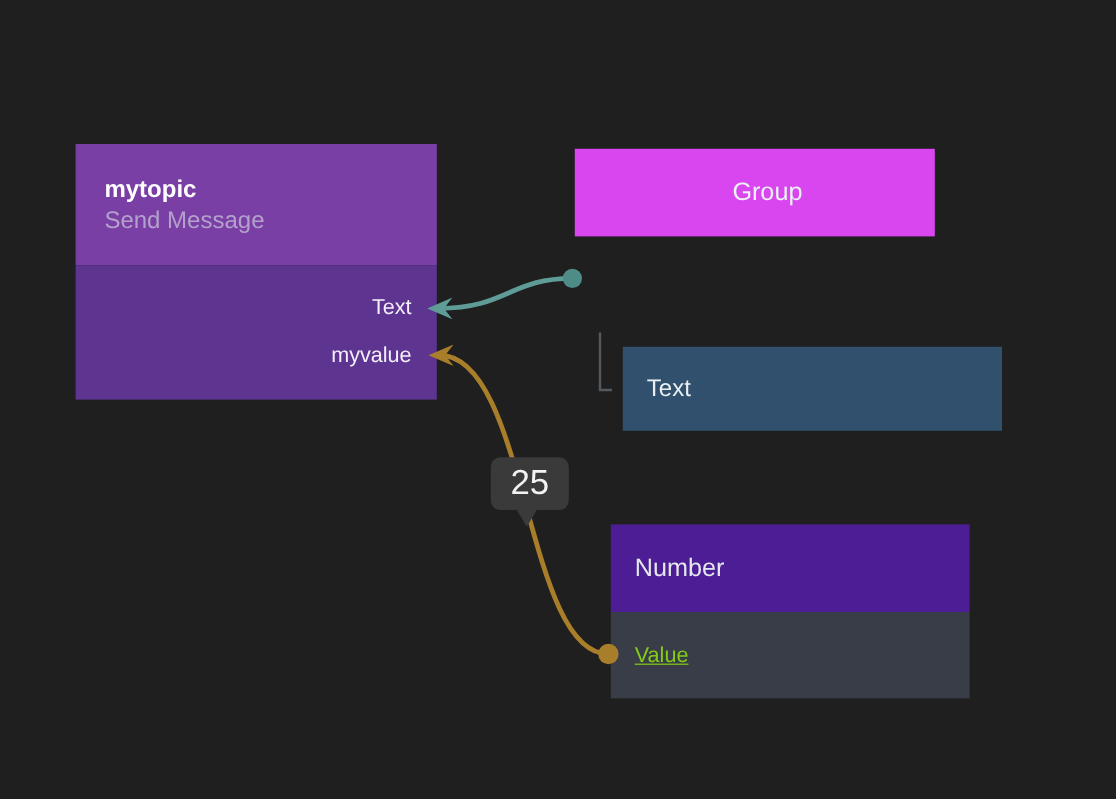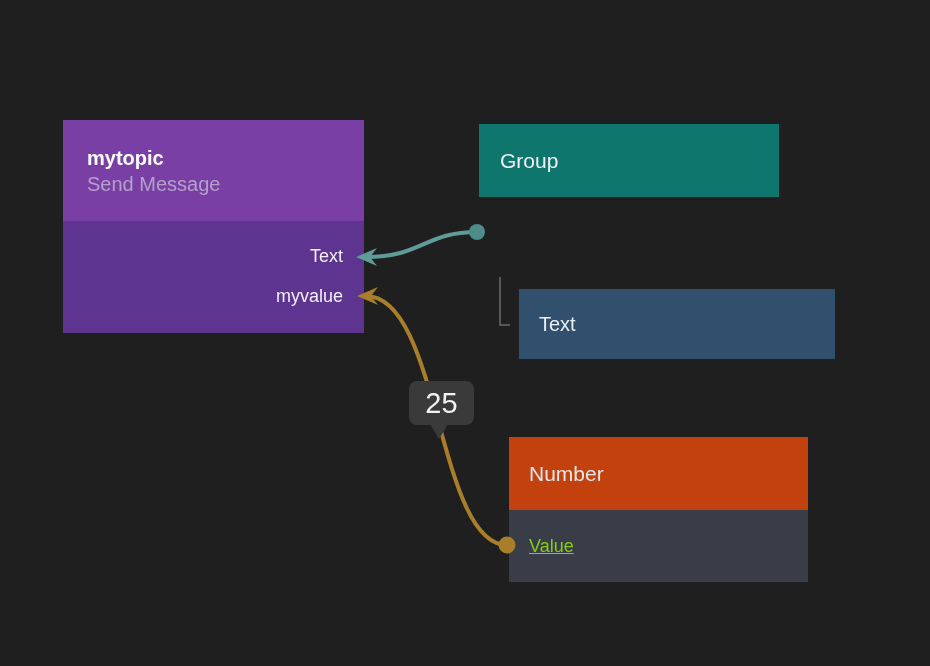--- a/index.html
+++ b/index.html
@@ -20,33 +20,33 @@
   .node-mytopic{left:63px;top:120px;width:301px;height:213px;}
   .node-mytopic .node-header{height:101px;background:#7a3fa5;padding-left:24px;}
   .node-mytopic .title{color:#ffffff;font-size:20px;font-weight:700;line-height:26px;}
   .node-mytopic .subtitle{color:#b3a1cc;font-size:20px;line-height:26px;}
   .node-mytopic .node-body{height:112px;background:#5d3490;padding-top:15px;}
   .node-mytopic .port-row{height:40px;justify-content:flex-end;padding-right:21px;
     color:#f3eef9;font-size:18px;}
 
   
   .node-group{left:479px;top:124px;width:300px;height:144px;}
-  .node-group .node-header{height:73px;background:#0f766e;padding-left:21px;}
+  .node-group .node-header{height:73px;background:#d946ef;padding-left:21px;text-align:center;}
   .node-group .title{color:#edf1f5;font-size:21px;}
   .node-group .node-body{height:71px;background:#2c4762;}
   .node-group .port-row{height:71px;padding-left:21px;color:#e3e9ef;font-size:18px;}
 
   
   .node-text{left:519px;top:289px;width:316px;height:70px;background:#30506e;
     display:flex;align-items:center;padding-left:20px;}
   .node-text .title{color:#e9eef3;font-size:20px;}
 
   
   .node-number{left:509px;top:437px;width:299px;height:145px;}
-  .node-number .node-header{height:73px;background:#c2410c;padding-left:20px;}
+  .node-number .node-header{height:73px;background:#4c1d95;padding-left:20px;}
   .node-number .title{color:#e4e7ec;font-size:21px;}
   .node-number .node-body{height:72px;background:#393d47;}
   .node-number .port-row{height:72px;padding-left:20px;color:#84cc16;font-size:18px;text-decoration:underline;}
 
   
   svg.wires{position:absolute;left:0;top:0;width:930px;height:666px;pointer-events:none;}
 
   
   .value-tooltip{
     position:absolute;left:409px;top:381px;width:65px;height:44px;

